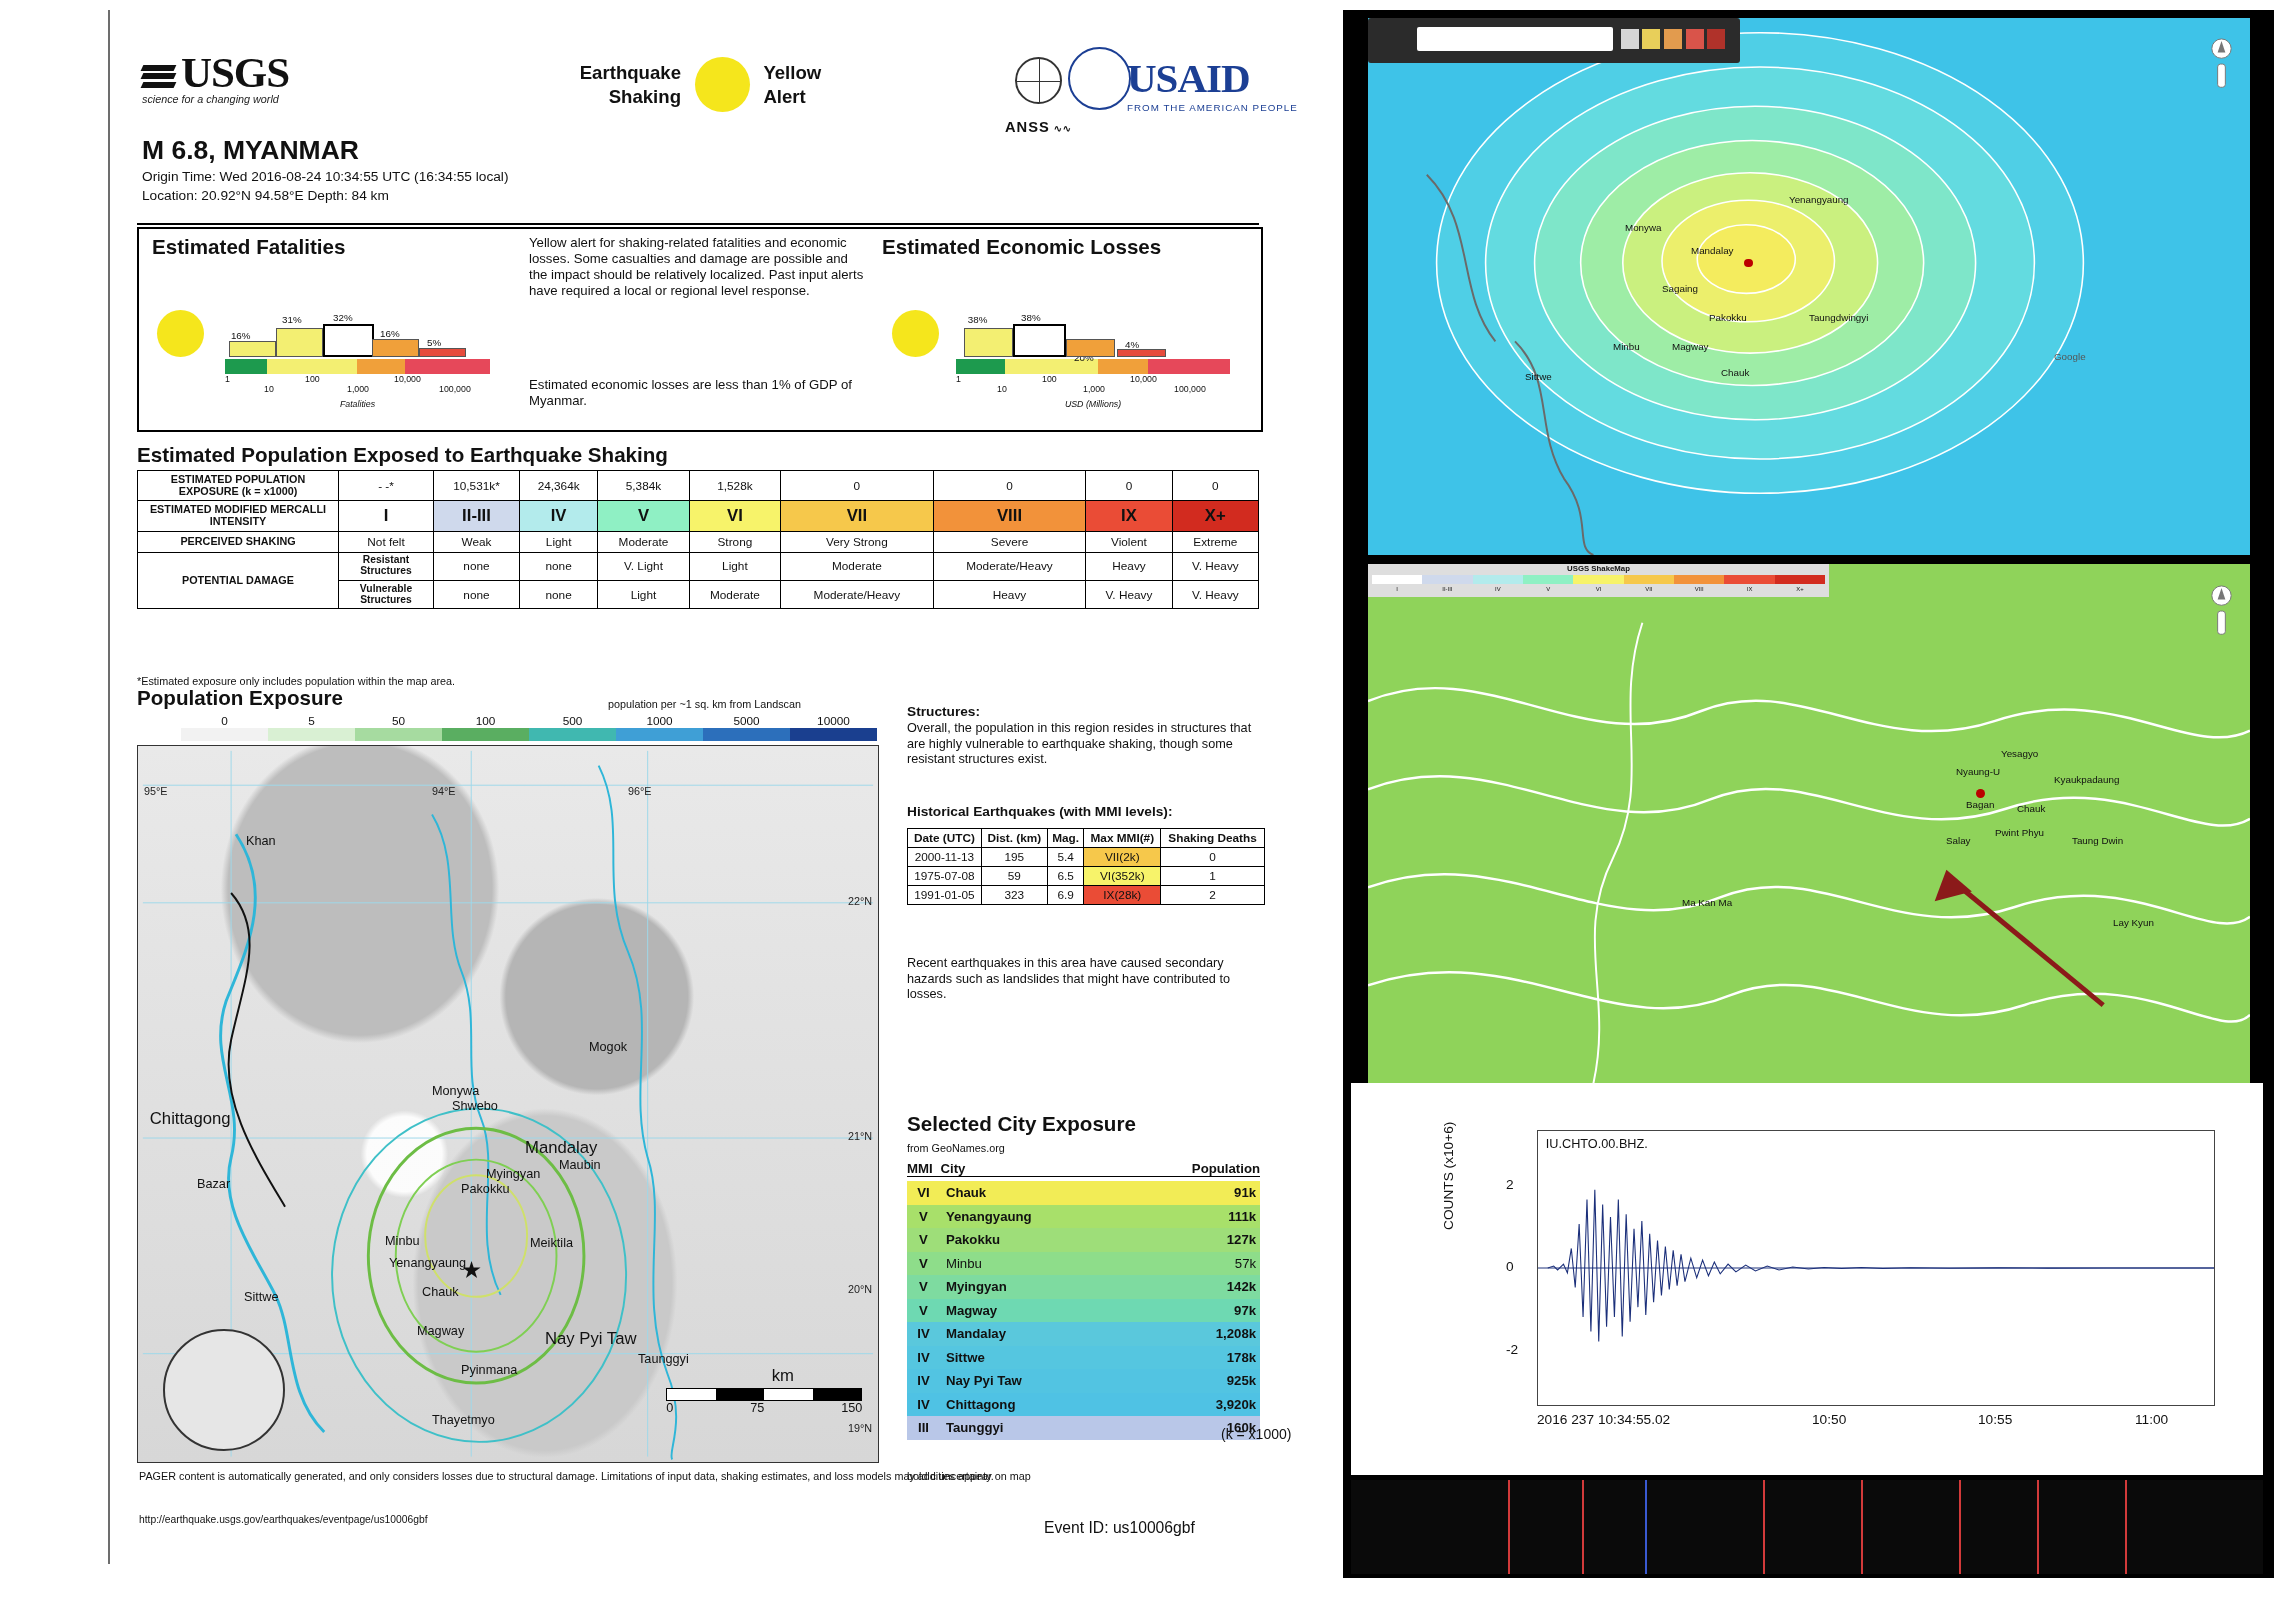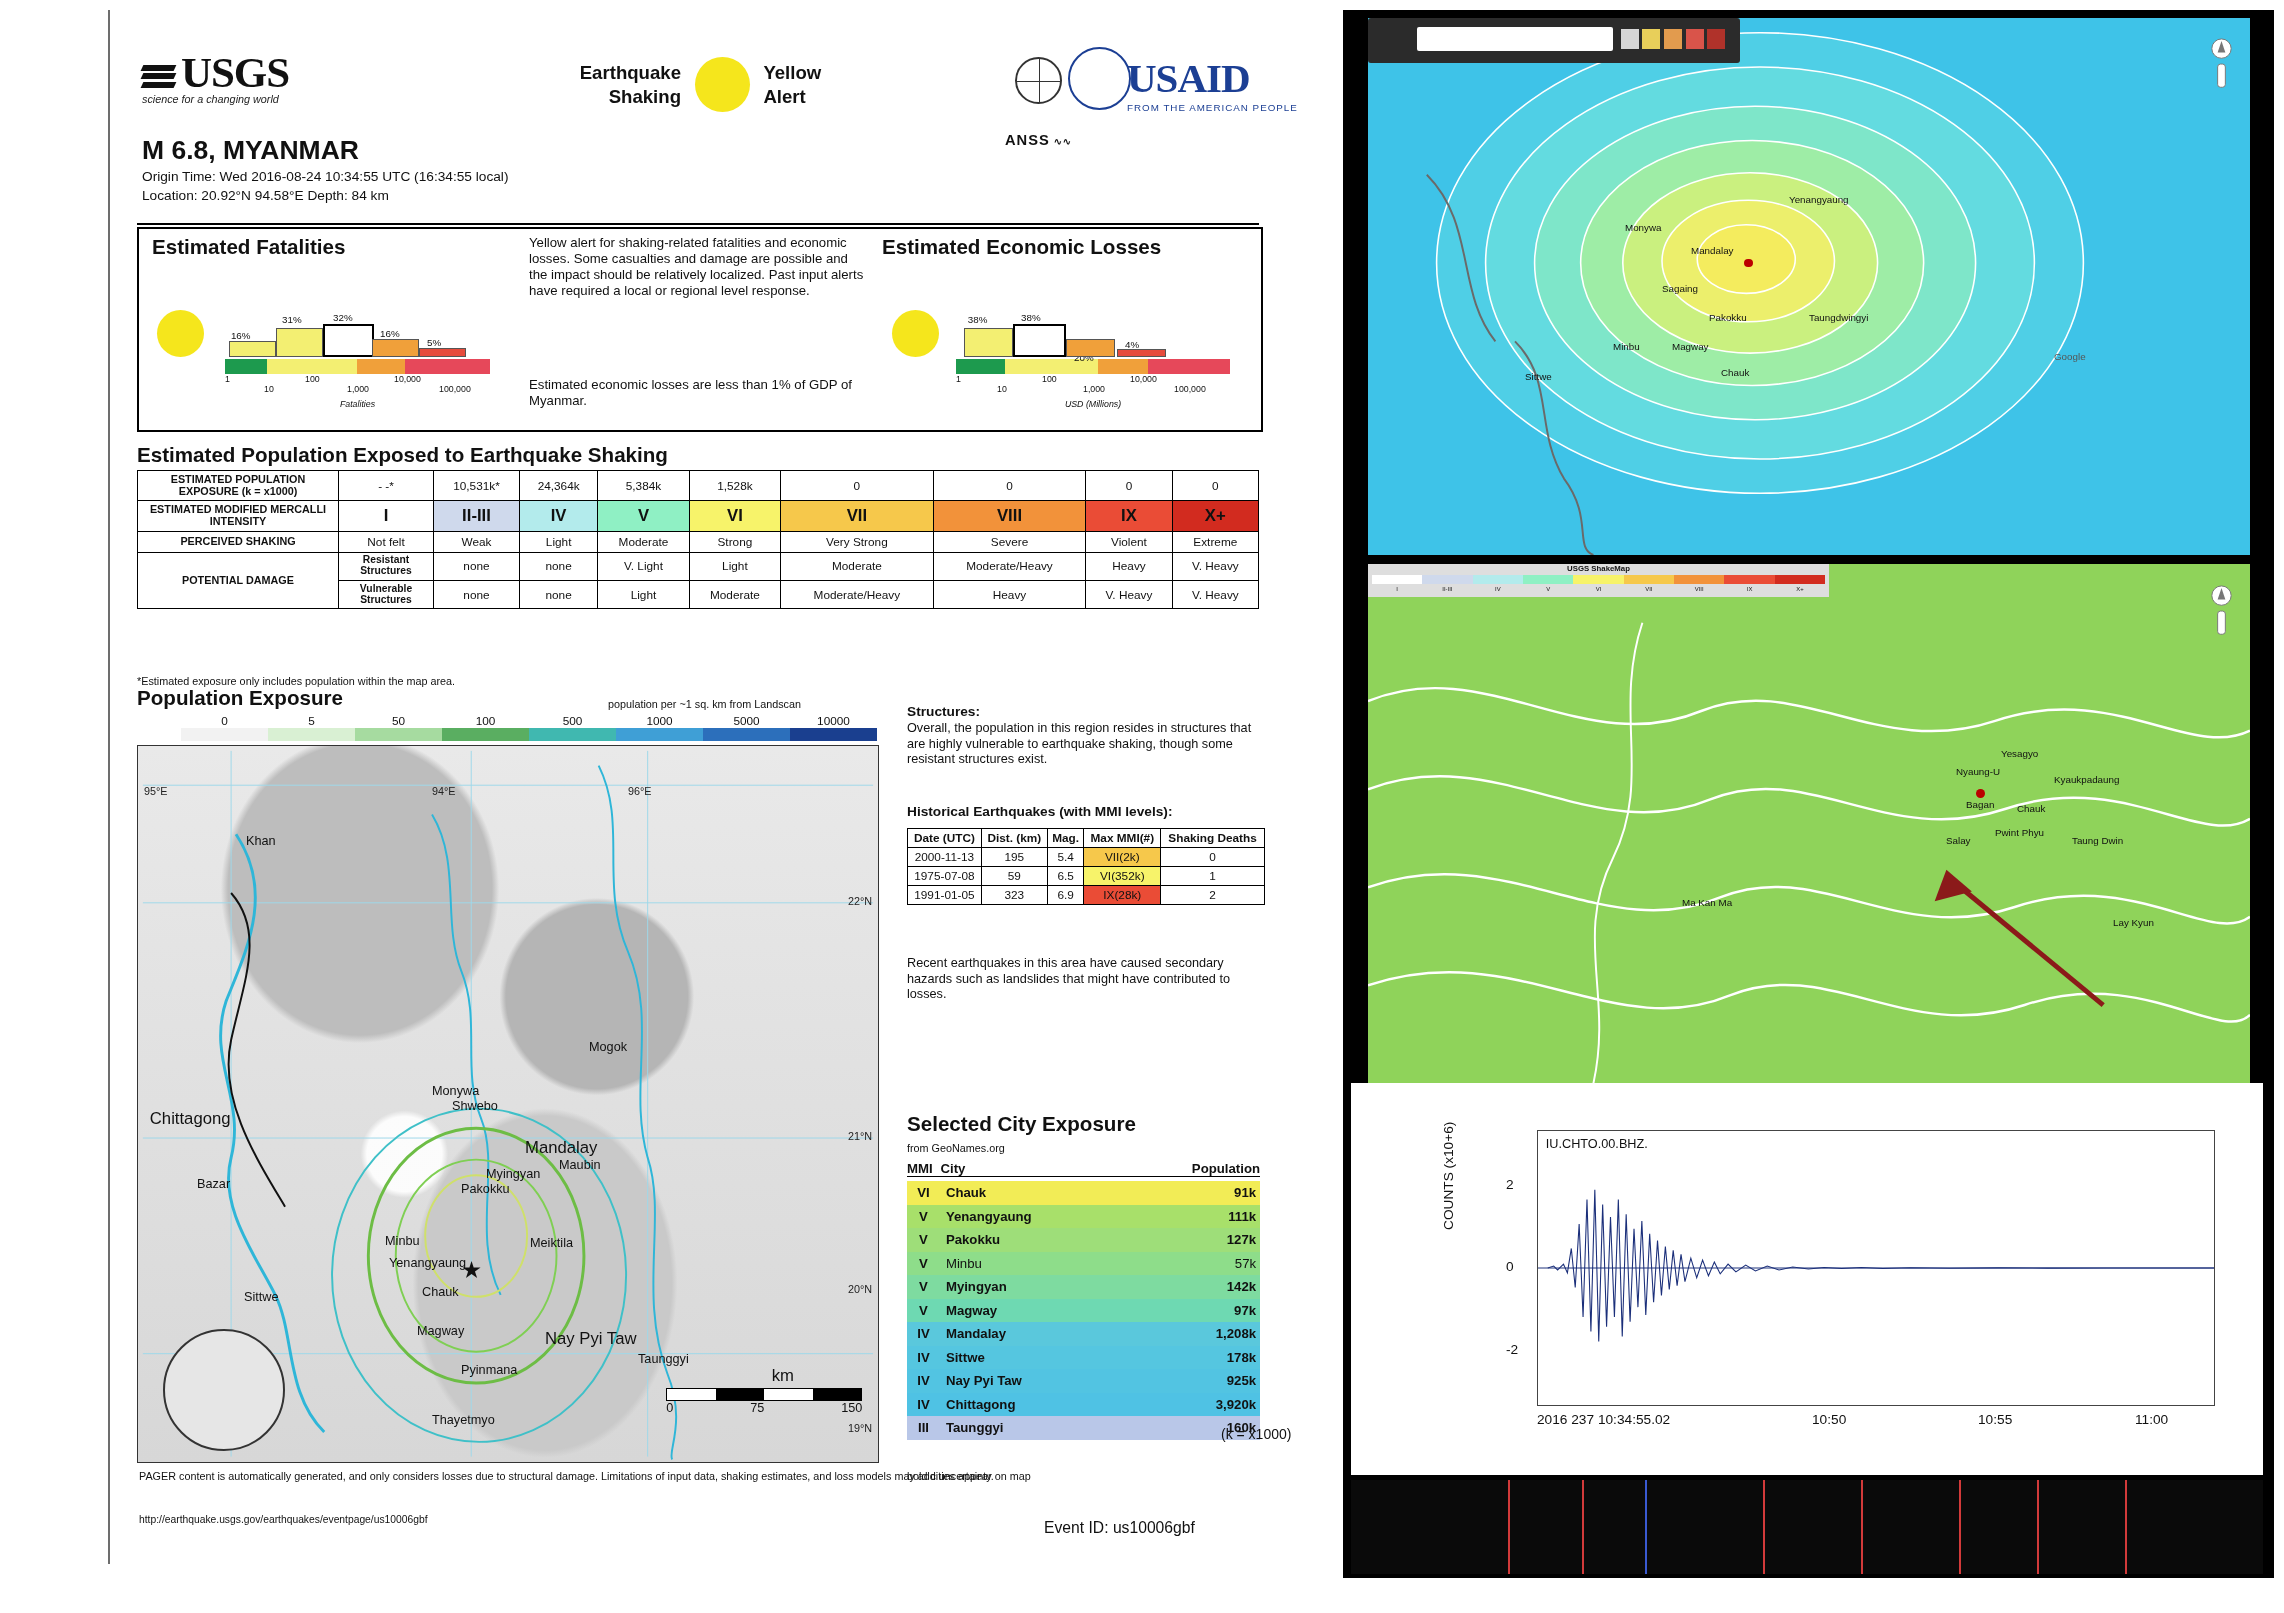--- a/index.html
+++ b/index.html
@@ -23,21 +23,21 @@
 
   .alert-block{position:absolute;left:544px;top:57px;width:323px;display:flex;align-items:center;}
   .alert-left{text-align:right;font-size:18.6px;font-weight:bold;line-height:23.5px;width:137px;}
   .alert-dot{width:55px;height:55px;border-radius:50%;background:#f5e61c;margin:0 13.7px;}
   .alert-right{font-size:18.6px;font-weight:bold;line-height:23.5px;}
 
   .anss{position:absolute;left:975px;top:57px;width:127px;text-align:center;}
   .anss .globe{width:43px;height:43px;border:2px solid #333;border-radius:50%;display:inline-block;position:relative;}
   .anss .globe:before{content:"";position:absolute;left:50%;top:0;width:1px;height:100%;background:#333;}
   .anss .globe:after{content:"";position:absolute;top:50%;left:0;height:1px;width:100%;background:#333;}
-  .anss-text{font-size:14.7px;font-weight:bold;letter-spacing:1px;margin-top:24px;}
+  .anss-text{font-size:14.7px;font-weight:bold;letter-spacing:1px;margin-top:11px;}
   .anss-seis{display:inline-block;margin-left:3.9px;font-size:9.8px;}
 
   .seal{position:absolute;left:1068px;top:47px;width:59px;height:59px;border-radius:50%;border:2.9px solid #1c3f94;}
   .usaid{position:absolute;left:1127px;top:54px;}
   .usaid-word{font-size:41px;font-weight:bold;color:#1c3f94;letter-spacing:-1px;font-family:"Liberation Serif",serif;}
   .usaid-sub{font-size:9.8px;color:#1c3f94;letter-spacing:1px;}
 
   .quake-title{position:absolute;left:142px;top:135px;font-size:26.5px;font-weight:bold;}
   .quake-line1{position:absolute;left:142px;top:169px;font-size:13.7px;}
   .quake-line2{position:absolute;left:142px;top:188px;font-size:13.7px;}

